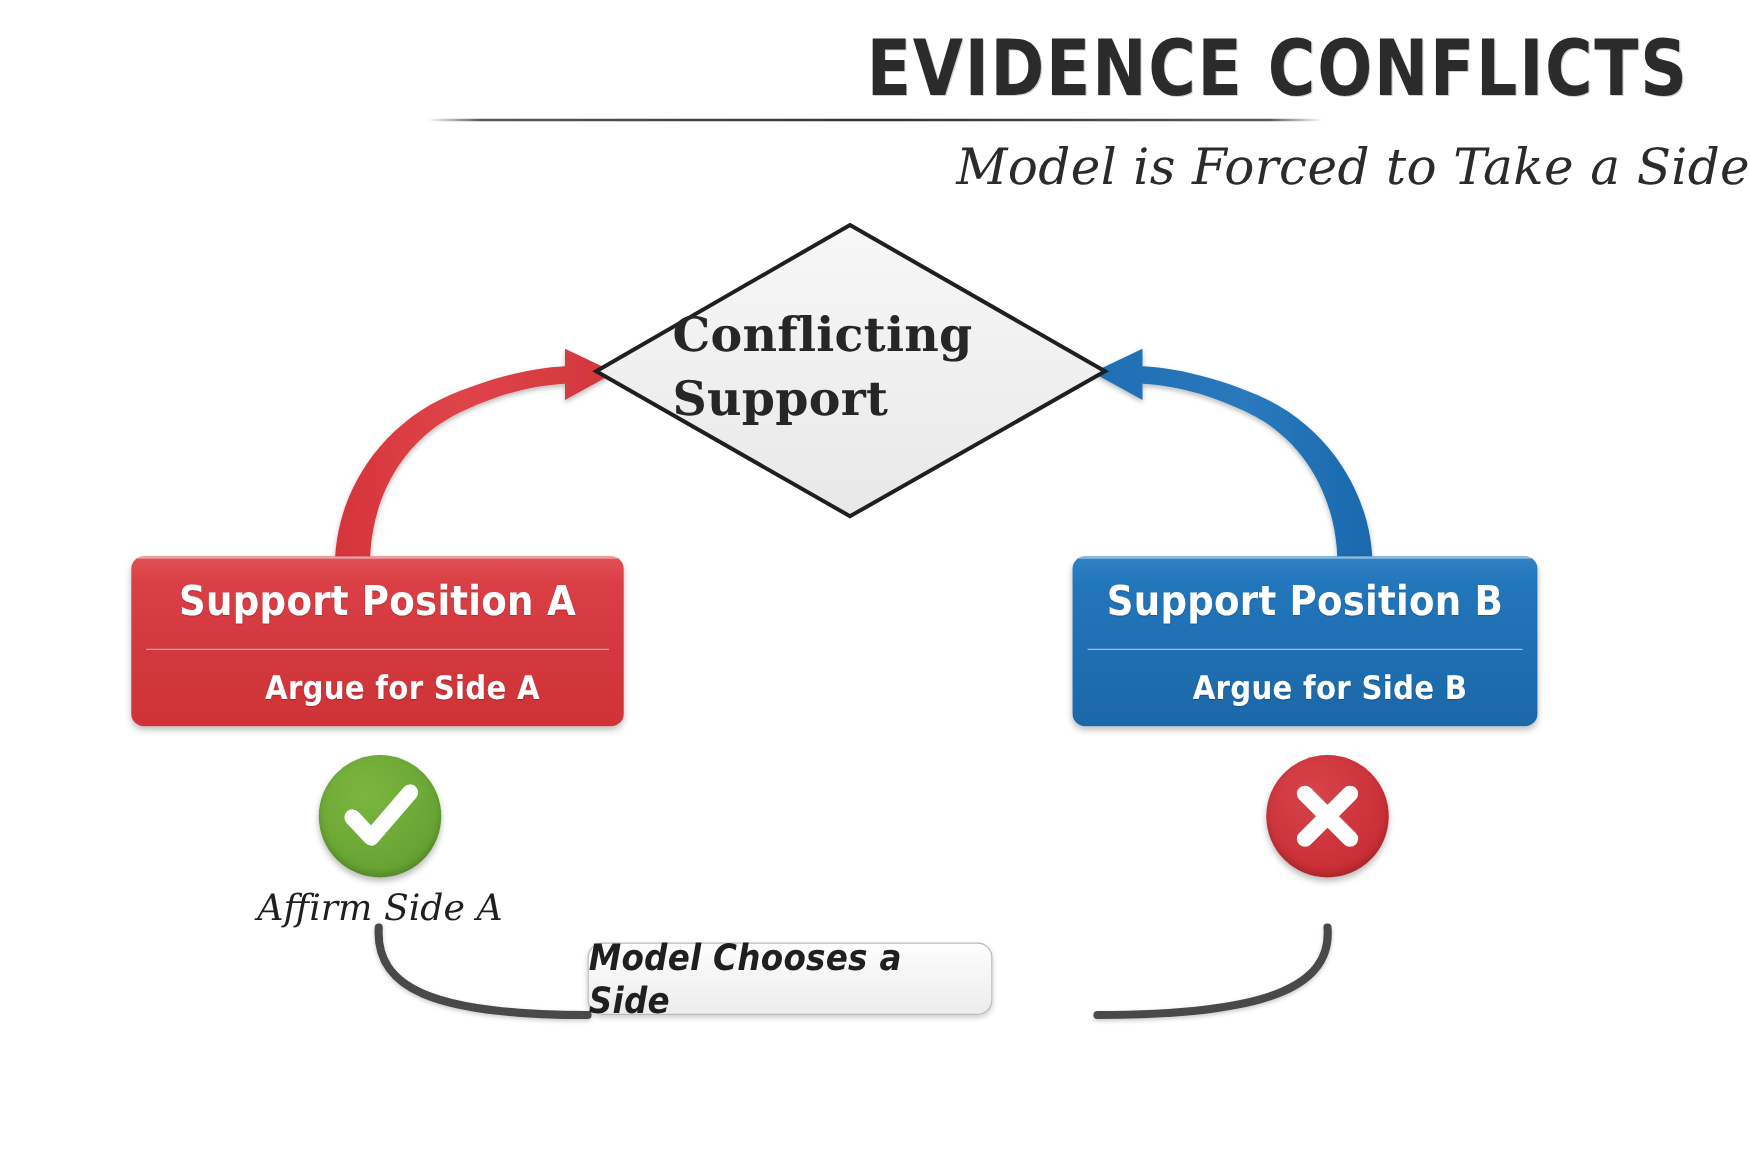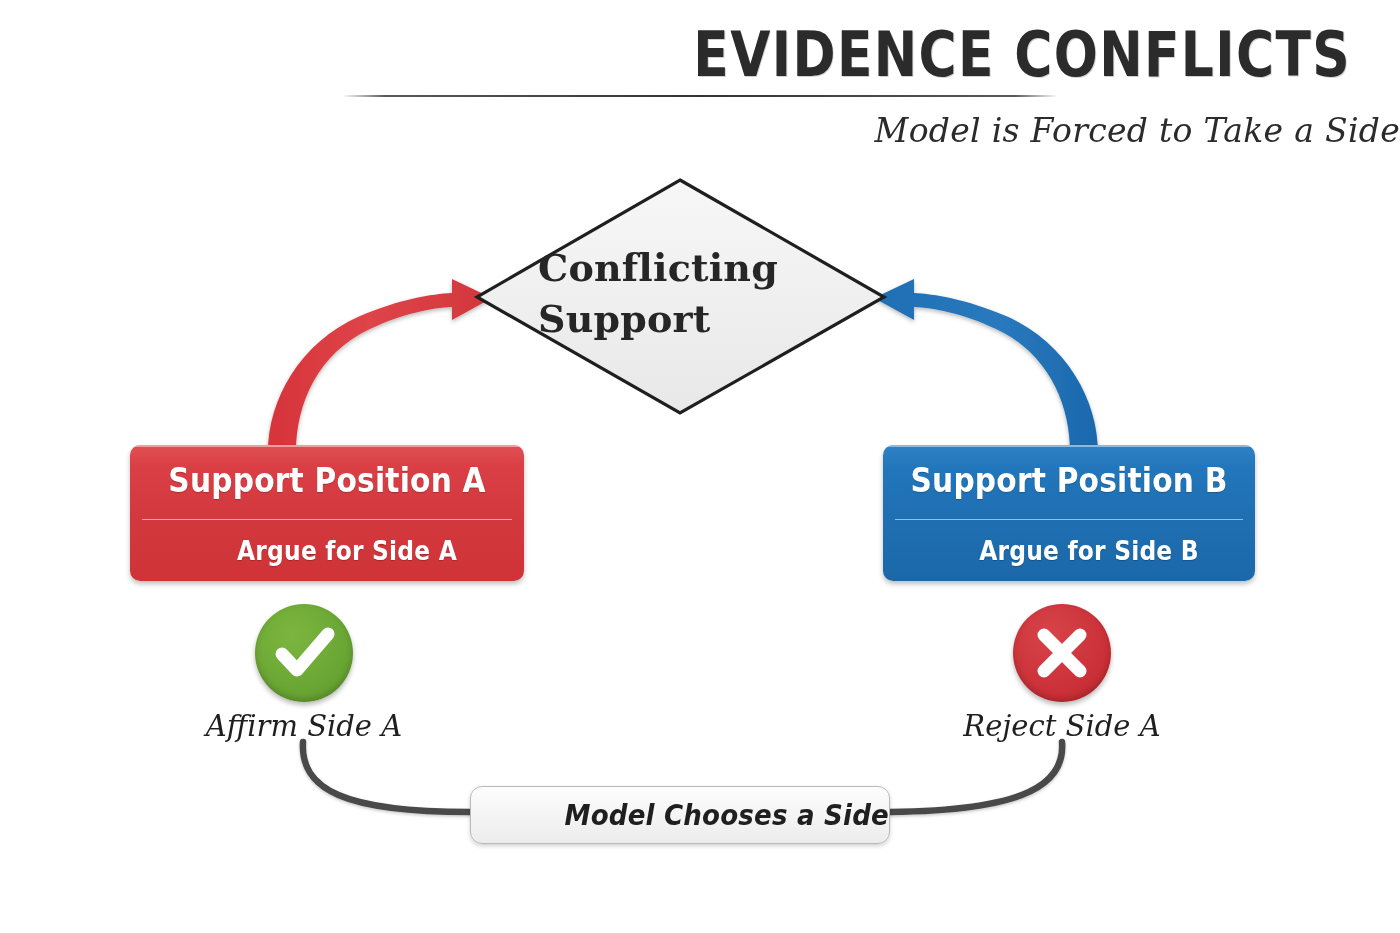--- a/index.html
+++ b/index.html
@@ -31,21 +31,21 @@
       rgba(255,255,255,0) 0%,
       rgba(60,60,60,0.85) 6%,
       rgba(40,40,40,0.95) 50%,
       rgba(60,60,60,0.85) 94%,
       rgba(255,255,255,0) 100%);
   }
   #subtitle{
     margin-top:14px;
     font-family:"DejaVu Serif","Liberation Serif",serif;
     font-style:italic;
-    font-size:33px;
+    font-size:40px;
     color:#2b2b2b;
     letter-spacing:.3px;
   }
 
   
   #vector{position:absolute;left:0;top:0;width:1400px;height:933px;}
 
   
   #diamond-label{
     position:absolute;
@@ -59,21 +59,20 @@
     letter-spacing:.2px;
   }
   #diamond-label span{display:block;}
 
   
   .decision-box{
     position:absolute;
     border-radius:10px;
     overflow:hidden;
     box-shadow:0 3px 5px rgba(0,0,0,0.25);
-    margin-left:25px;
   }
   #box-a{left:105px;top:445px;width:394px;height:136px;
     background:linear-gradient(180deg,#e05055 0%,#d93f44 16%,#d2383d 55%,#cf3338 100%);}
   #box-b{left:858px;top:445px;width:372px;height:136px;
     background:linear-gradient(180deg,#2f82c4 0%,#2276bb 16%,#1f6fb2 55%,#1b68a9 100%);}
   .box-gloss{
     position:absolute;left:0;top:0;right:0;height:2px;
     background:rgba(255,255,255,0.45);
   }
   .box-title{
@@ -112,21 +111,21 @@
   .outcome-label{
     position:absolute;width:340px;text-align:center;
     font-family:"DejaVu Serif","Liberation Serif",serif;
     font-style:italic;font-size:29px;color:#1f1f1f;
   }
   #label-affirm{left:134px;top:709px;}
   #label-reject{left:892px;top:709px;}
 
   
   #summary-pill{
-    position:absolute;left:470px;top:786px;width:420px;height:58px;
+    position:absolute;left:470px;top:754px;width:324px;height:58px;
     border-radius:12px;
     background:linear-gradient(180deg,#fdfdfd 0%,#f4f4f4 55%,#ececec 100%);
     border:1px solid #b9b9b9;
     box-shadow:0 2px 4px rgba(0,0,0,0.18);
     display:flex;align-items:center;justify-content:flex-end;
     box-sizing:border-box;
   }
   #summary-pill-text{
     font-family:"DejaVu Sans Condensed","Liberation Sans",sans-serif;
     font-weight:700;font-style:italic;font-size:29px;color:#1f1f1f;
@@ -225,19 +224,18 @@
     </svg>
   </div>
 
   <div id="icon-reject" class="outcome-icon">
     <svg width="98" height="98" viewBox="0 0 98 98">
       <path d="M 31 31 L 67 67 M 67 31 L 31 67" fill="none" stroke="#ffffff" stroke-width="13" stroke-linecap="round"></path>
     </svg>
   </div>
 
   <div id="label-affirm" class="outcome-label">Affirm Side A</div>
-  <div id="label-reject" class="outcome-label">Reject Side A</div>
 
   <div id="summary-pill">
     <span id="summary-pill-text">Model Chooses a Side</span>
   </div>
 
 </div>
 
 </body></html>

